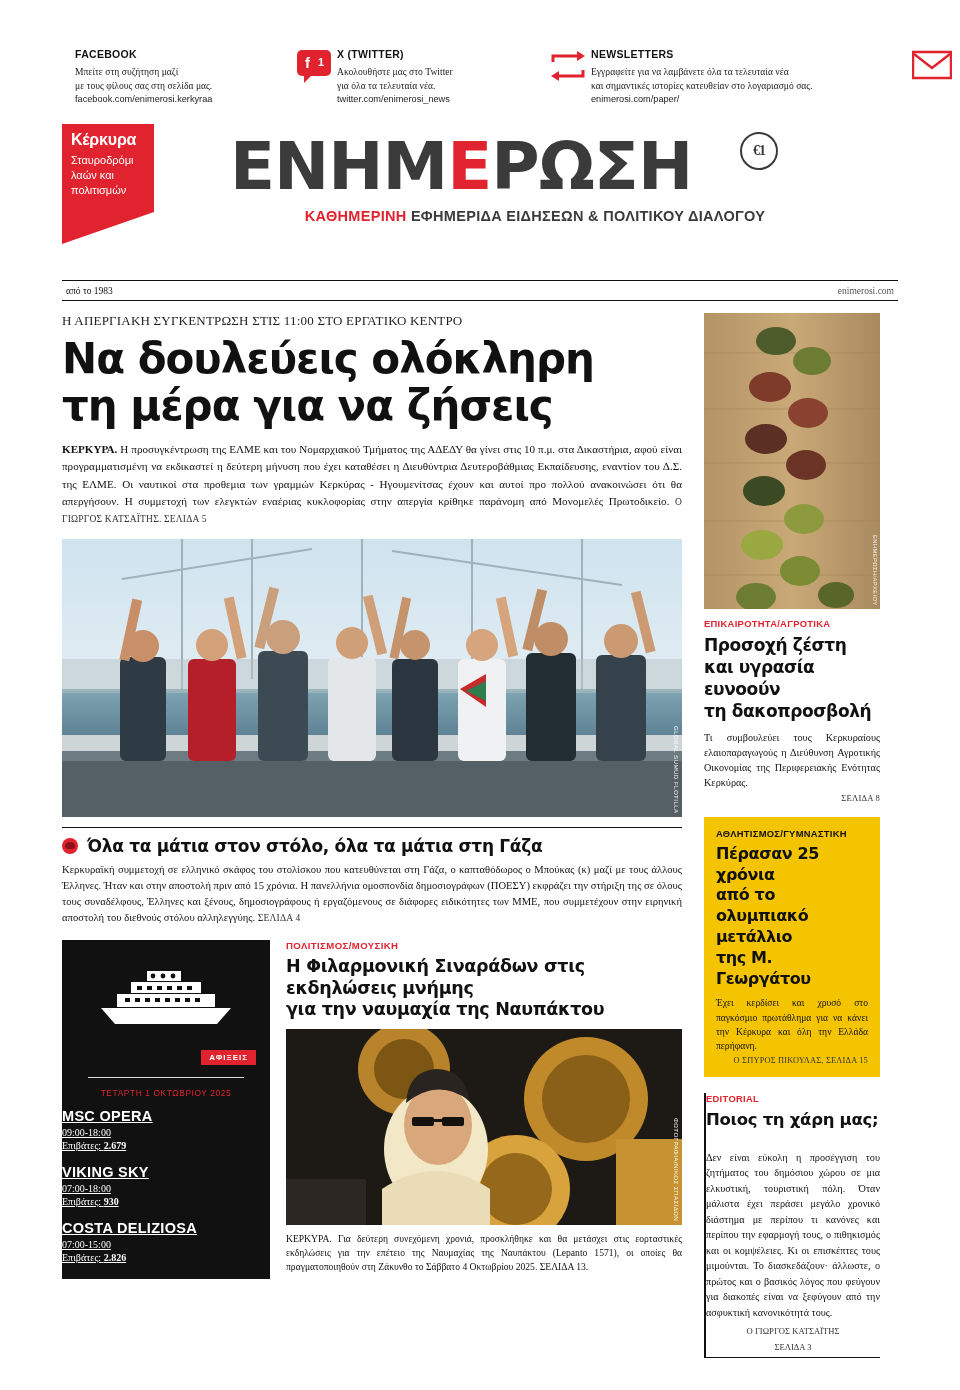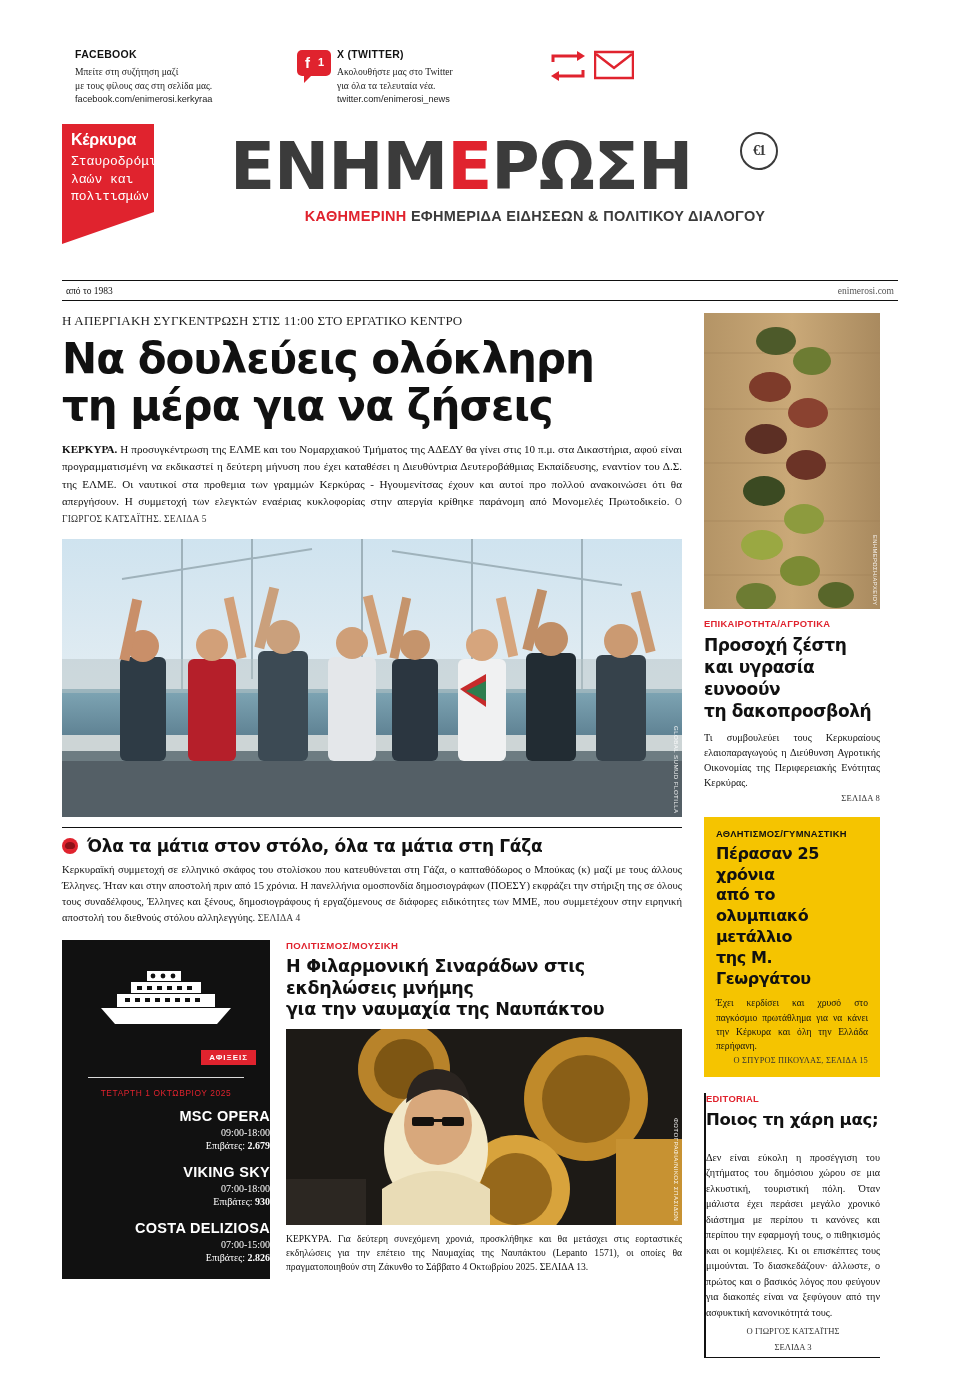--- a/index.html
+++ b/index.html
@@ -107,22 +107,22 @@
     box-sizing: border-box;
   }
   .kerkyra-flag .kf-title {
     font-family: "Liberation Sans", sans-serif;
     font-weight: bold;
     font-size: 16px;
     letter-spacing: -.2px;
     margin-bottom: 4px;
   }
   .kerkyra-flag .kf-sub {
-    font-family: Liberation Mono, monospace;
-    font-size: 13px;
+    font-family: Liberation Sans, sans-serif;
+    font-size: 11px;
     line-height: 1.35;
   }
   .flag-tail {
     position: absolute;
     left: 62px; top: 88px;
     width: 0; height: 0;
     border-left: 92px solid #e0232e;
     border-bottom: 32px solid transparent;
   }
   .logo-wrap {
@@ -312,21 +312,21 @@
     opacity: .85;
   }
   .cruise-date {
     text-align: center;
     color: #e0232e;
     font-family: "Liberation Sans", sans-serif;
     font-size: 8.4px;
     letter-spacing: .6px;
     margin-bottom: 10px;
   }
-  .cruise-item { text-align: right; margin-bottom: 13px; }
+  .cruise-item { text-align: left; margin-bottom: 13px; text-decoration: underline; }
   .cruise-name {
     font-family: "Liberation Sans", sans-serif;
     font-weight: bold;
     font-size: 14.5px;
     letter-spacing: .3px;
   }
   .cruise-time {
     font-family: "Liberation Serif", serif;
     font-size: 10px;
     margin-top: 3px;
@@ -492,20 +492,28 @@
         <svg width="42" height="32" viewBox="0 0 42 32">
           <path d="M6 12 L6 6 L30 6" stroke="#e0232e" stroke-width="3" fill="none"></path>
           <path d="M30 1 L38 6 L30 11 Z" fill="#e0232e"></path>
           <path d="M36 20 L36 26 L12 26" stroke="#e0232e" stroke-width="3" fill="none"></path>
           <path d="M12 21 L4 26 L12 31 Z" fill="#e0232e"></path>
         </svg>
       </div>
     </div>
 
     <div class="social-col c3">
+      <div class="social-text" style="width:318px">
+        <div class="social-title">NEWSLETTERS</div>
+        <div class="social-desc">
+          <div>Εγγραφείτε για να λαμβάνετε όλα τα τελευταία νέα</div>
+          <div>και σημαντικές ιστορίες κατευθείαν στο λογαριασμό σας.</div>
+          <div class="link">enimerosi.com/paper/</div>
+        </div>
+      </div>
       <div class="social-icon">
         <svg width="40" height="30" viewBox="0 0 40 30">
           <rect x="1" y="2" width="38" height="26" fill="none" stroke="#e0232e" stroke-width="2.5"></rect>
           <path d="M2 4 L20 18 L38 4" fill="none" stroke="#e0232e" stroke-width="2.5"></path>
         </svg>
       </div>
     </div>
 
   </div>
 

